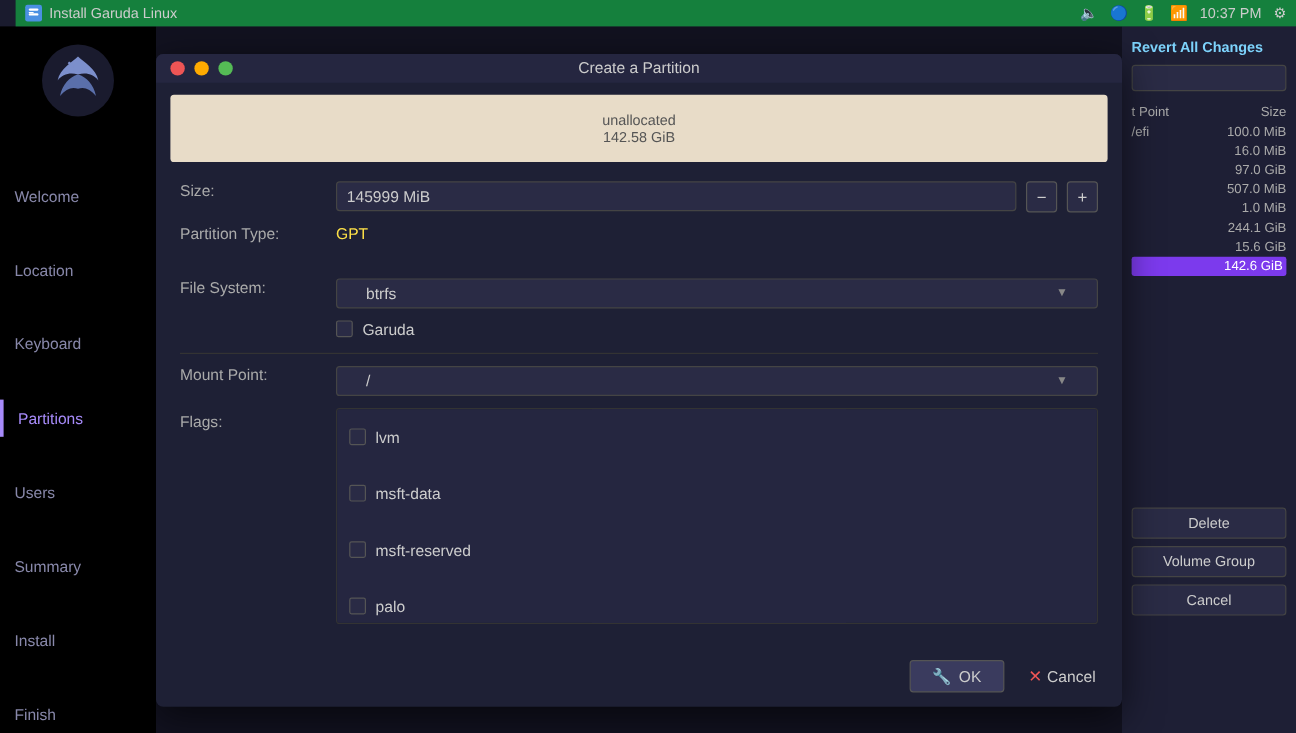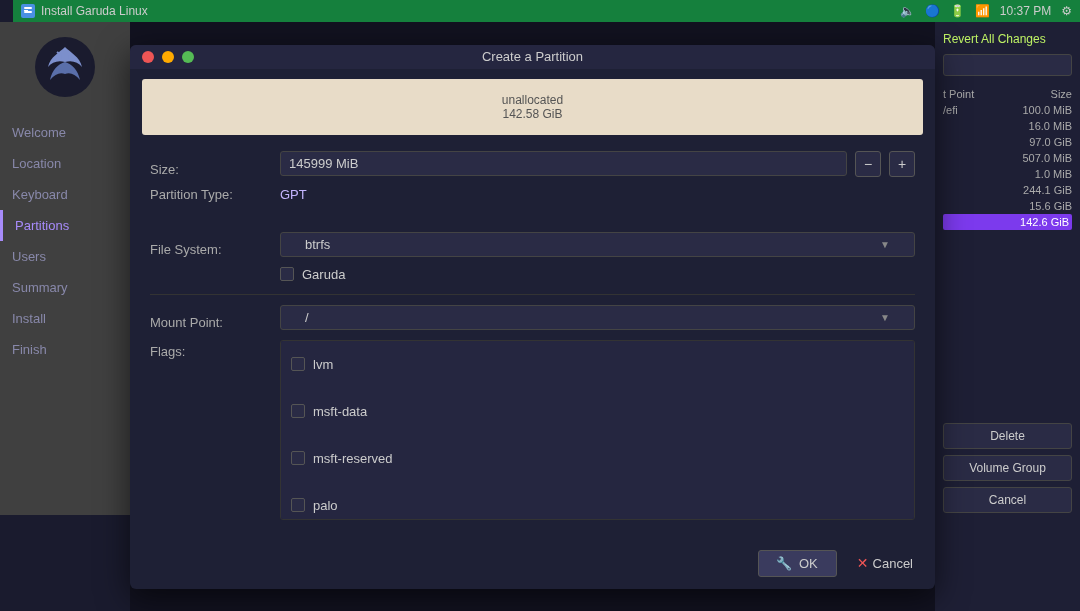--- a/index.html
+++ b/index.html
@@ -34,26 +34,27 @@
       background: #4a90e2;
       border-radius: 2px;
       display: flex; align-items: center; justify-content: center;
     }
 
     
     .sidebar {
       position: absolute;
       top: 22px; left: 0;
       width: 130px;
-      height: 493px;
-      background: #404040;
+      height: 589px;
+      background: #000000;
       display: flex;
       flex-direction: column;
       align-items: center;
       padding-top: 10px;
+      justify-content: space-between;
     }
     .sidebar-logo {
       width: 70px; height: 70px;
       margin-bottom: 15px;
     }
     .sidebar-logo svg { width: 100%; height: 100%; }
     .sidebar-item {
       width: 100%;
       padding: 8px 12px;
       color: #8888aa;
@@ -70,22 +71,23 @@
     .right-panel {
       position: absolute;
       top: 22px; right: 0;
       width: 145px;
       height: 589px;
       background: #1e1f35;
       padding: 10px 8px;
     }
     .right-panel-title {
       font-size: 12px;
-      color: #bef264;
+      color: #7dd3fc;
       margin-bottom: 8px;
+      font-weight: bold;
     }
     .right-panel-search {
       width: 100%;
       height: 22px;
       background: #2a2b45;
       border: 1px solid #444;
       border-radius: 3px;
       margin-bottom: 10px;
     }
     .partition-table { width: 100%; }
@@ -171,34 +173,34 @@
       color: #555;
       font-size: 12px;
     }
 
     
     .dialog-body {
       padding: 6px 20px 12px;
     }
     .form-row {
       display: flex;
-      align-items: flex-end;
+      align-items: flex-start;
       margin-bottom: 10px;
     }
     .form-label {
       width: 130px;
       color: #aaa;
       font-size: 13px;
       flex-shrink: 0;
     }
     .form-control-text {
       flex: 1;
       background: transparent;
       border: none;
-      color: #c4b5fd;
+      color: #fde047;
       font-size: 13px;
     }
     .size-row {
       display: flex;
       align-items: center;
       gap: 8px;
       flex: 1;
     }
     .size-input {
       flex: 1;

